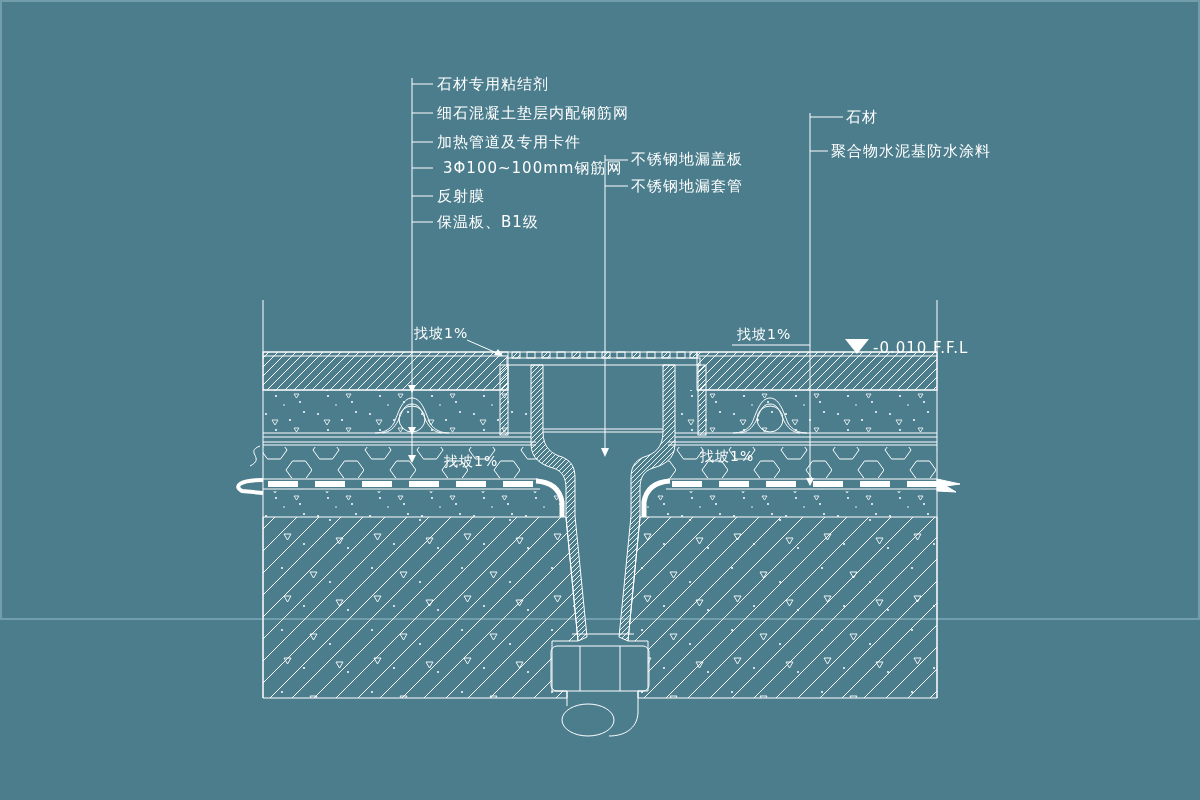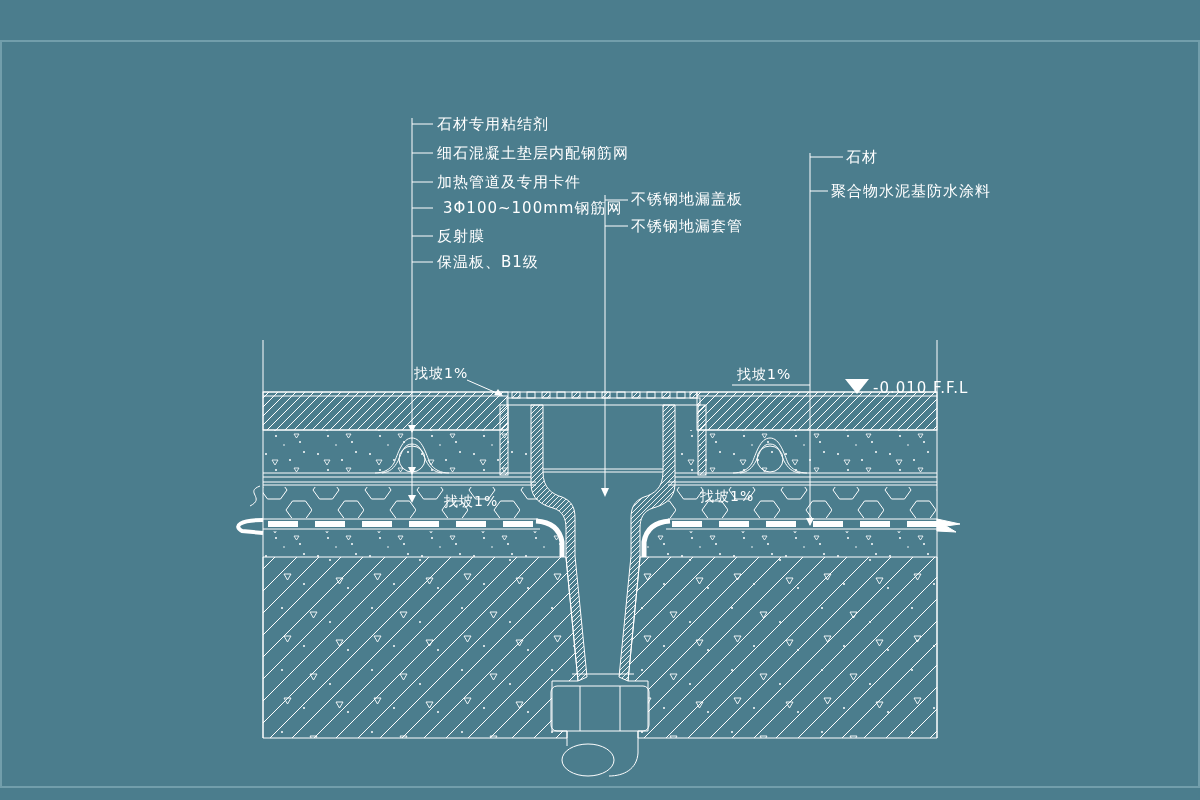--- a/index.html
+++ b/index.html
@@ -1,17 +1,17 @@
 <!DOCTYPE html>
 <html><head>
 <meta charset="utf-8">
 <style>
   html,body{margin:0;padding:0;width:1200px;height:800px;overflow:hidden;}
   body{background:#4b7d8d;position:relative;font-family:"DejaVu Sans",sans-serif;}
-  #stage{position:absolute;left:0;top:0;width:1200px;height:748px;box-shadow:inset 0 0 0 2px rgba(190,220,230,.35);margin-top:40px;}
+  #stage{position:absolute;left:0;top:0;width:1200px;height:620px;box-shadow:inset 0 0 0 2px rgba(190,220,230,.35);}
   svg{display:block}
   svg text{fill:#ffffff;font-family:"DejaVu Sans",sans-serif;letter-spacing:1px;}
   .lbl{font-size:15px;}
   .slope{font-size:14px;}
   .lvl{font-size:15px;}
 </style>
 </head>
 <body>
 
 <div id="stage">

